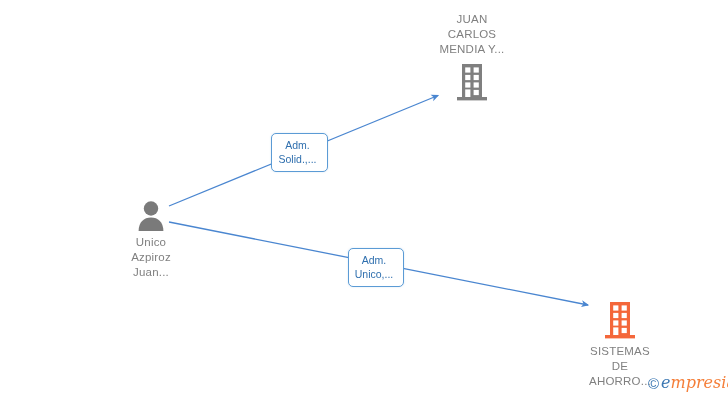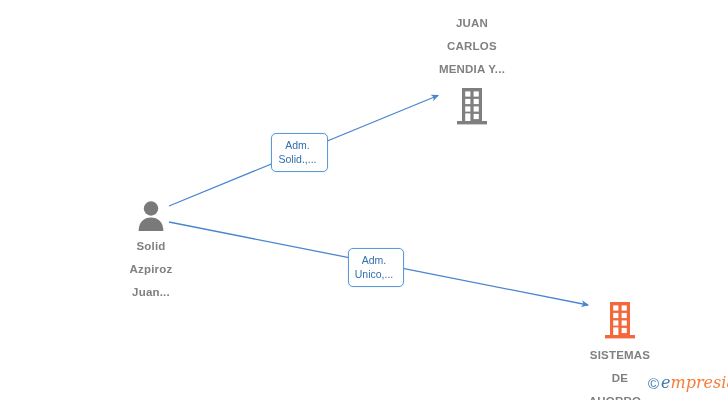--- a/index.html
+++ b/index.html
@@ -32,24 +32,23 @@
   }
   
   .node {
     position: absolute;
     width: 120px;
     text-align: center;
   }
   .node-label {
     color: #808080;
     font-size: 11.5px;
-    line-height: 23px;
+    line-height: 15px;
     letter-spacing: 0.2px;
     white-space: pre-line;
-    font-weight: bold;
   }
   .node-label.upper {
     font-size: 11.5px;
   }
   .node-icon {
     display: block;
     margin: 0 auto;
   }
   
   #node-person {
@@ -138,21 +137,21 @@
     <line x1="169" y1="206" x2="438" y2="95.5" stroke="#4a86d0" stroke-width="1.3" marker-end="url(#arrow-head)"></line>
 
     <line x1="169" y1="222" x2="588" y2="305" stroke="#4a86d0" stroke-width="1.3" marker-end="url(#arrow-head)"></line>
   </svg>
 
   <div class="node" id="node-person">
     <svg class="node-icon" width="34" height="34" viewBox="0 0 34 34">
       <circle cx="17" cy="10.5" r="7.2" fill="#7a7a7a"></circle>
       <path d="M 4.6 33 C 4.6 24.0 9.9 19.4 17 19.4 C 24.1 19.4 29.4 24.0 29.4 33 Z" fill="#7a7a7a"></path>
     </svg>
-    <div class="node-label">Solid
+    <div class="node-label">Unico
 Azpiroz
 Juan...</div>
   </div>
 
   <div class="node" id="node-company-1">
     <div class="node-label upper">JUAN
 CARLOS
 MENDIA Y...</div>
     <svg class="node-icon" width="34" height="40" viewBox="0 0 34 40">
       <g fill="#7f7f7f">

